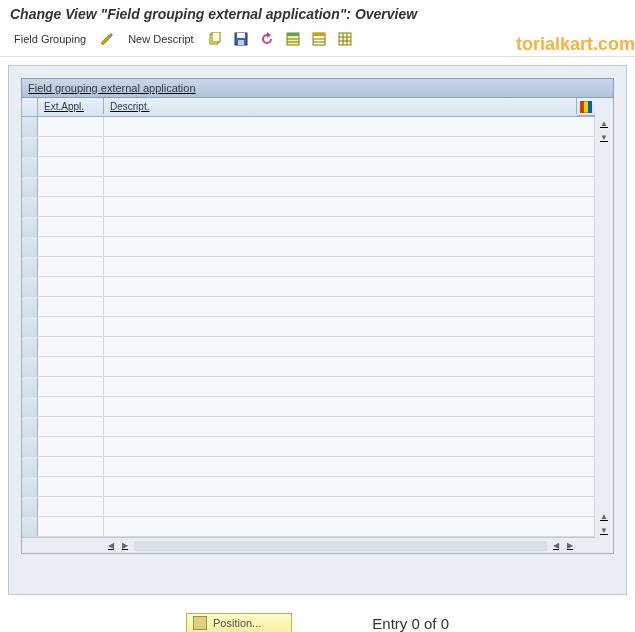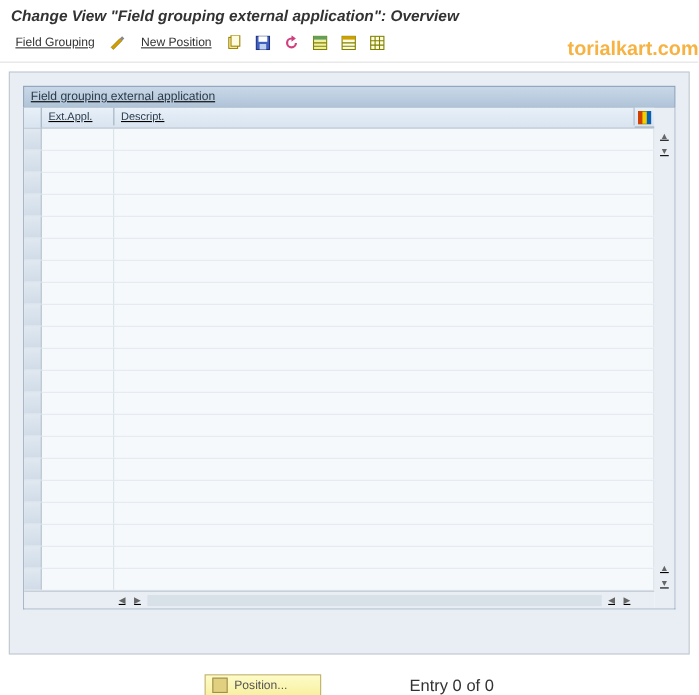--- a/index.html
+++ b/index.html
@@ -23,21 +23,20 @@
       padding: 4px 10px 8px 10px;
       display: flex;
       align-items: center;
       gap: 8px;
       border-bottom: 1px solid #e0e0e0;
     }
     .toolbar-label {
       font-size: 11px;
       color: #333;
       padding: 2px 4px;
-      text-decoration: underline;
     }
     .icon-btn {
       width: 18px;
       height: 18px;
       display: inline-flex;
       align-items: center;
       justify-content: center;
       cursor: pointer;
       border: 1px solid transparent;
     }
@@ -196,21 +195,21 @@
 <div class="title-bar">Change View "Field grouping external application": Overview</div>
 
 <div class="toolbar">
   <span class="toolbar-label">Field Grouping</span>
   <span class="icon-btn">
     <svg width="16" height="16">
         <path d="M2 12 L10 4 L12 6 L4 14 Z" fill="#d0a000" stroke="#806000" stroke-width="0.5"></path>
         <path d="M10 4 L12 2 L14 4 L12 6 Z" fill="#888"></path>
       </svg>
   </span>
-  <span class="toolbar-label">New Position</span>
+  <span class="toolbar-label">New Descript</span>
   <span class="icon-btn">
     <svg width="14" height="14">
         <rect x="2" y="2" width="8" height="10" fill="#fefcc0" stroke="#a08000"></rect>
         <rect x="4" y="0" width="8" height="10" fill="#fefce0" stroke="#a08000"></rect>
       </svg>
   </span>
   <span class="icon-btn">
     <svg width="14" height="14">
         <rect x="1" y="1" width="12" height="12" fill="#4060c0" stroke="#203080"></rect>
         <rect x="3" y="1" width="8" height="5" fill="#fff"></rect>

